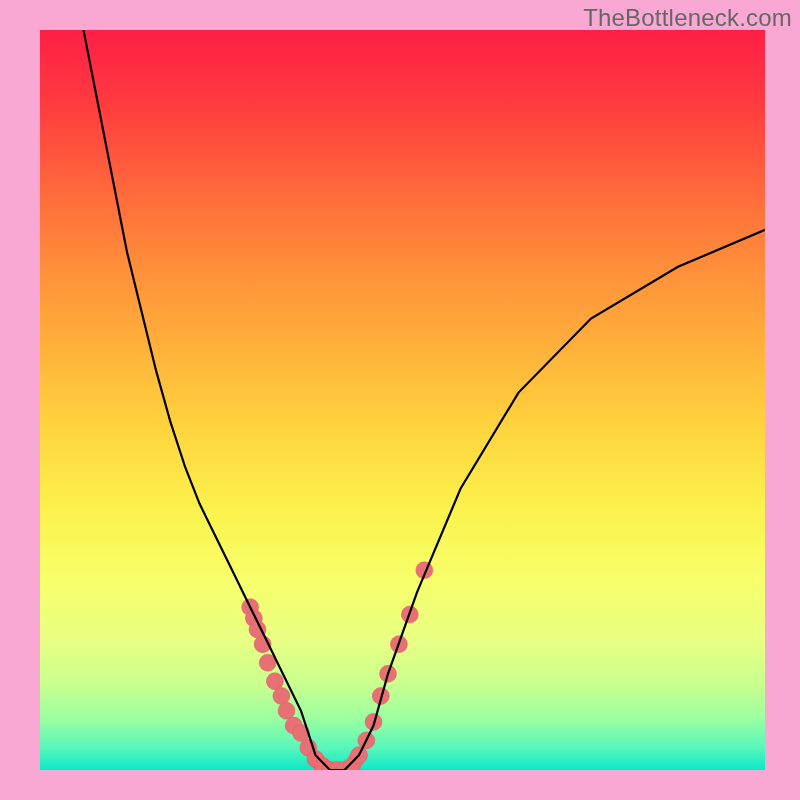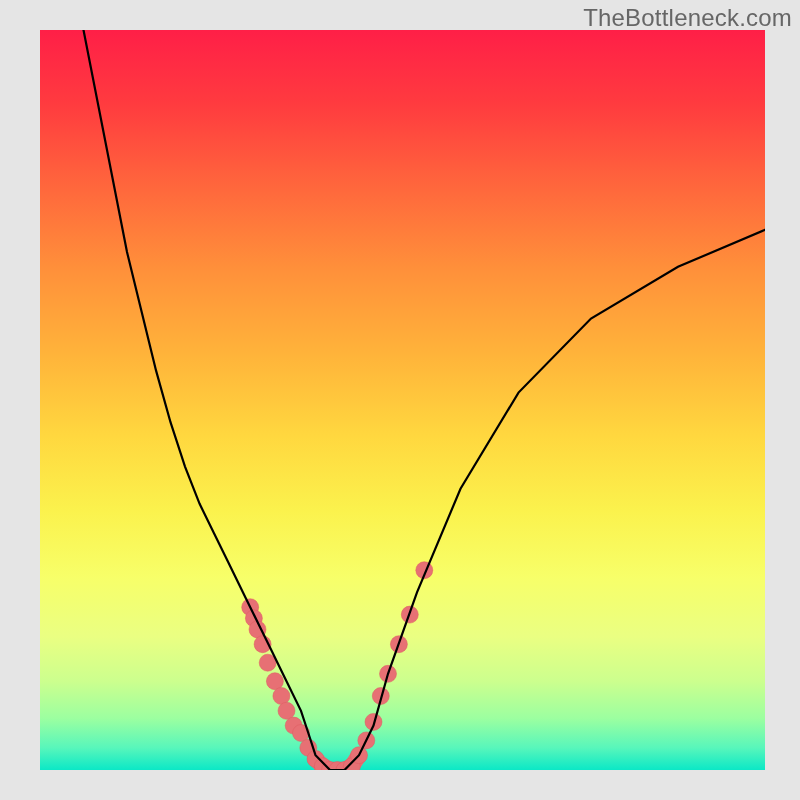--- a/index.html
+++ b/index.html
@@ -8,21 +8,21 @@
     width: 800px;
     height: 800px;
     background: #000;
     overflow: hidden;
     font-family: Arial, Helvetica, sans-serif;
   }
   .frame {
     position: relative;
     width: 800px;
     height: 800px;
-    background: #e5e5e5;
+    background: #f9a8d4;
   }
   .watermark {
     position: absolute;
     top: 4px;
     right: 8px;
     color: #666;
     font-size: 24px;
     font-weight: 500;
     letter-spacing: 0.2px;
     z-index: 50;

